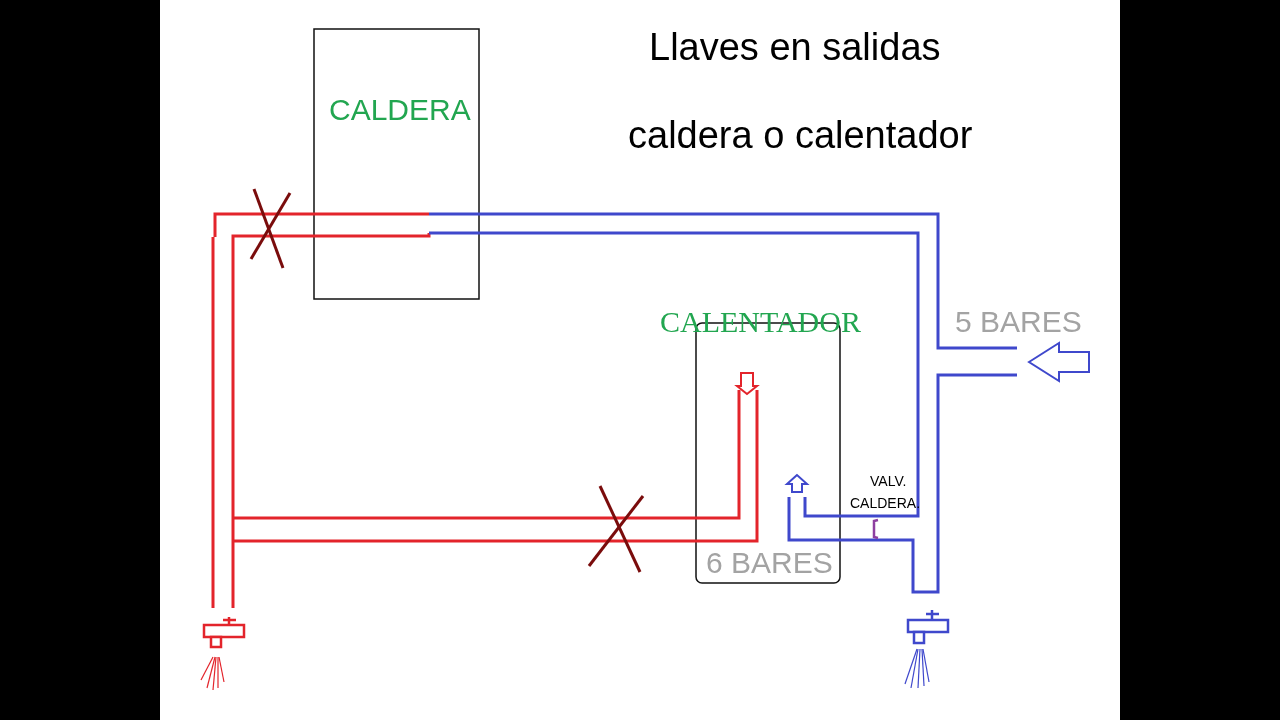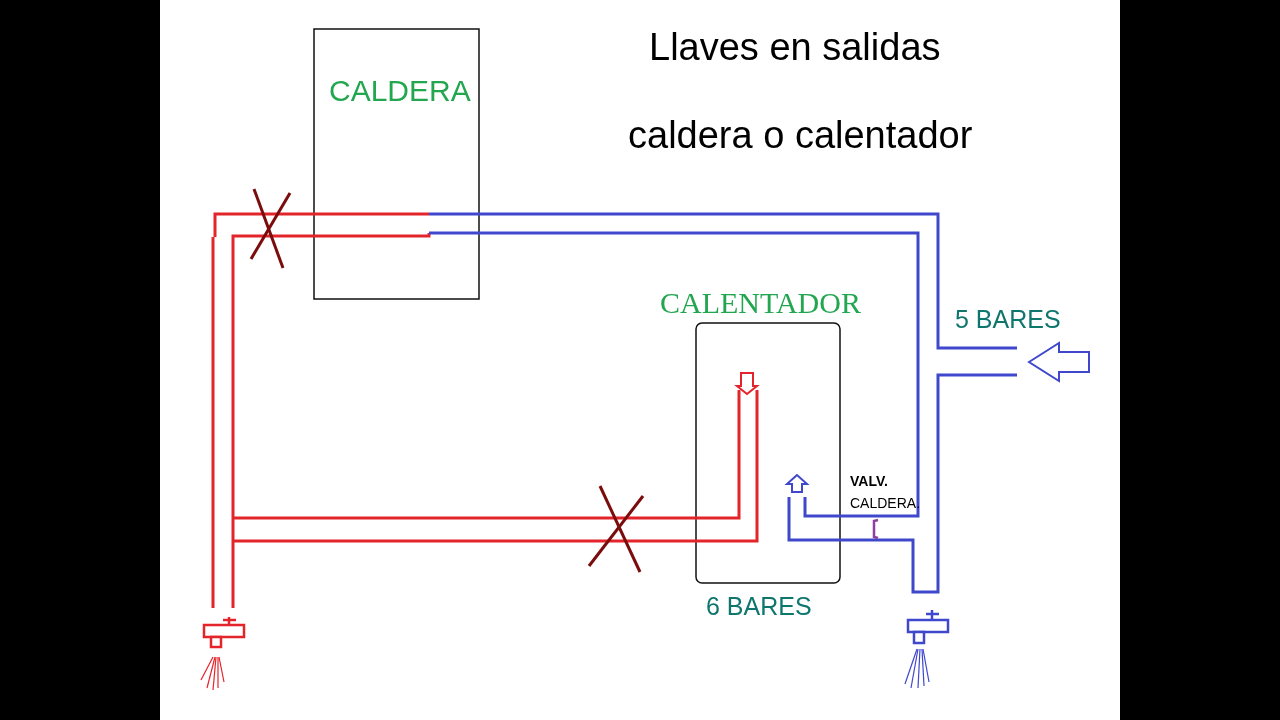--- a/index.html
+++ b/index.html
@@ -6,22 +6,22 @@
     body {
       width: 1280px; height: 720px; background: #000; position: relative; overflow: hidden;
       font-family: "Liberation Sans", "DejaVu Sans", sans-serif;
     }
     #canvas {
       position: absolute; left: 160px; top: 0; width: 960px; height: 720px; background: #fff;
     }
     svg { position: absolute; left: 0; top: 0; }
     .lbl { position: absolute; white-space: nowrap; line-height: 1; }
     .title { font-size: 38px; color: #000; left: 628px; }
-    .green { color: #22a650; font-size: 30px; }
-    .maroon { color: #0f766e; font-size: 25px; }
+    .green { color: #22a650; font-size: 30px; margin-top: 19px; }
+    .maroon { color: #a3a3a3; font-size: 30px; }
     .small { font-size: 14px; color: #000; }
   </style>
 </head>
 <body>
 
 <div id="canvas"></div>
 
 <svg width="1280" height="720" viewBox="0 0 1280 720">
 
   <rect x="314" y="29" width="165" height="270" fill="none" stroke="#111" stroke-width="1.5"></rect>
@@ -102,16 +102,16 @@
   </g>
 </svg>
 
 <div class="lbl title" style="top:28px;margin-left:21px;">Llaves en salidas</div>
 <div class="lbl title" style="top:116px;">caldera o calentador</div>
 
 <div class="lbl green" style="left:329px; top:76px;">CALDERA</div>
 <div class="lbl green" style="left:660px; top:288px;font-family:Liberation Serif, serif;">CALENTADOR</div>
 
 <div class="lbl maroon" style="left:955px; top:307px;">5 BARES</div>
-<div class="lbl maroon" style="left:706px; top:548px;margin-top:46px;">6 BARES</div>
+<div class="lbl maroon" style="left:706px; top:548px;">6 BARES</div>
 
-<div class="lbl small" style="left:850px; top:474px;font-weight:bold;">VALV.</div>
+<div class="lbl small" style="left:870px; top:474px;">VALV.</div>
 <div class="lbl small" style="left:850px; top:496px;">CALDERA.</div>
 
 </body></html>

